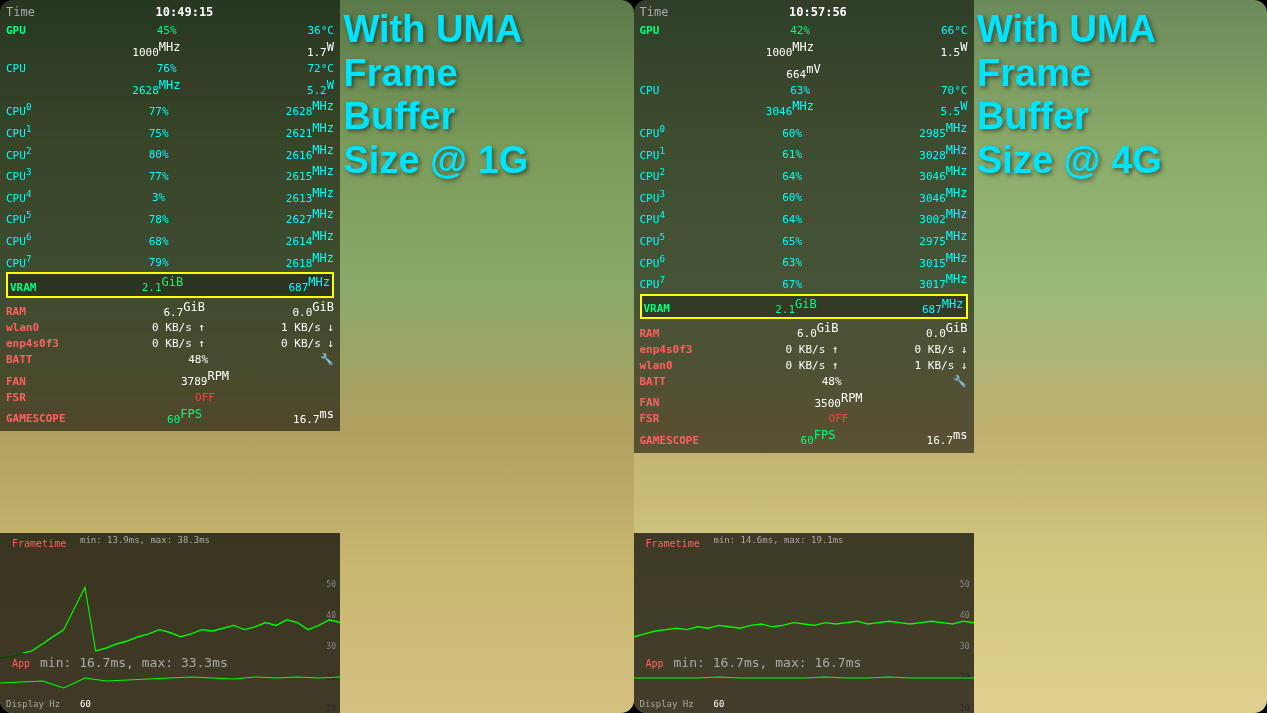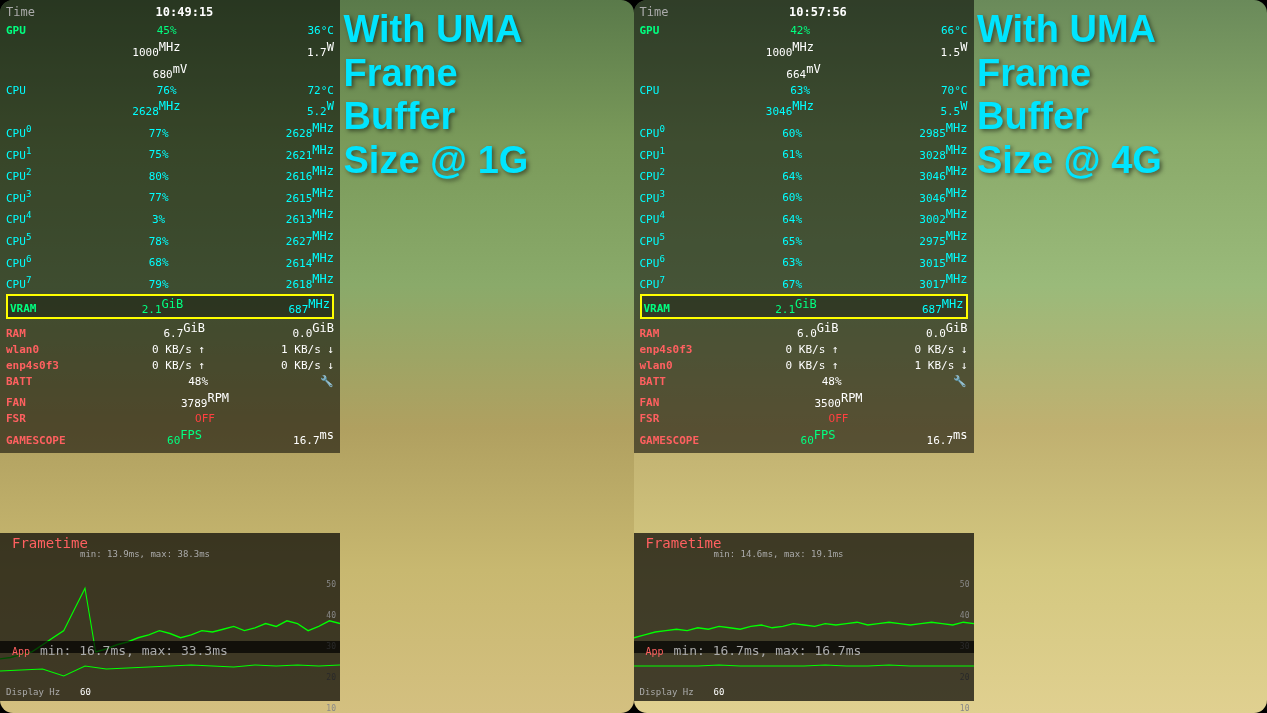--- a/index.html
+++ b/index.html
@@ -78,46 +78,46 @@
     .graph-area {
       position: absolute;
       bottom: 60px;
       left: 0;
       width: 340px;
       height: 120px;
       background: rgba(0,0,0,0.7);
     }
     .graph-label {
       color: #ff6060;
-      font-size: 14px;
+      font-size: 10px;
       padding: 2px 6px 0;
       text-align: center;
     }
     .graph-minmax {
       color: #aaaaaa;
       font-size: 9px;
       position: absolute;
-      top: 16px;
+      top: 2px;
       left: 80px;
     }
     .graph-scale {
       position: absolute;
       right: 4px;
       top: 14px;
       color: #888;
       font-size: 8px;
       display: flex;
       flex-direction: column;
       gap: 22px;
       margin-top: 33px;
     }
 
     .app-graph-area {
       position: absolute;
-      bottom: 12px;
+      bottom: 0;
       left: 0;
       width: 340px;
       height: 60px;
       background: rgba(0,0,0,0.7);
     }
     .app-graph-label {
       color: #ff6060;
       font-size: 10px;
       padding: 2px 6px 0;
     }
@@ -166,25 +166,20 @@
     <div class="hud-row gpu-row">
       <span class="hud-label-green">GPU</span>
       <span class="hud-val-green">45%</span>
       <span class="hud-val-cyan">36°C</span>
     </div>
     <div class="hud-row">
       <span></span>
       <span class="hud-val">1000<span class="hud-superscript">MHz</span></span>
       <span class="hud-val">1.7<span class="hud-superscript">W</span></span>
     </div>
-    <div class="hud-row">
-      <span></span>
-      <span class="hud-val">680<span class="hud-superscript">mV</span></span>
-      <span></span>
-    </div>
 
     <div class="hud-row">
       <span class="hud-label-cyan">CPU</span>
       <span class="hud-val-cyan">76%</span>
       <span class="hud-val-cyan">72°C</span>
     </div>
     <div class="hud-row">
       <span></span>
       <span class="hud-val-cyan">2628<span class="hud-superscript">MHz</span></span>
       <span class="hud-val-cyan">5.2<span class="hud-superscript">W</span></span>

